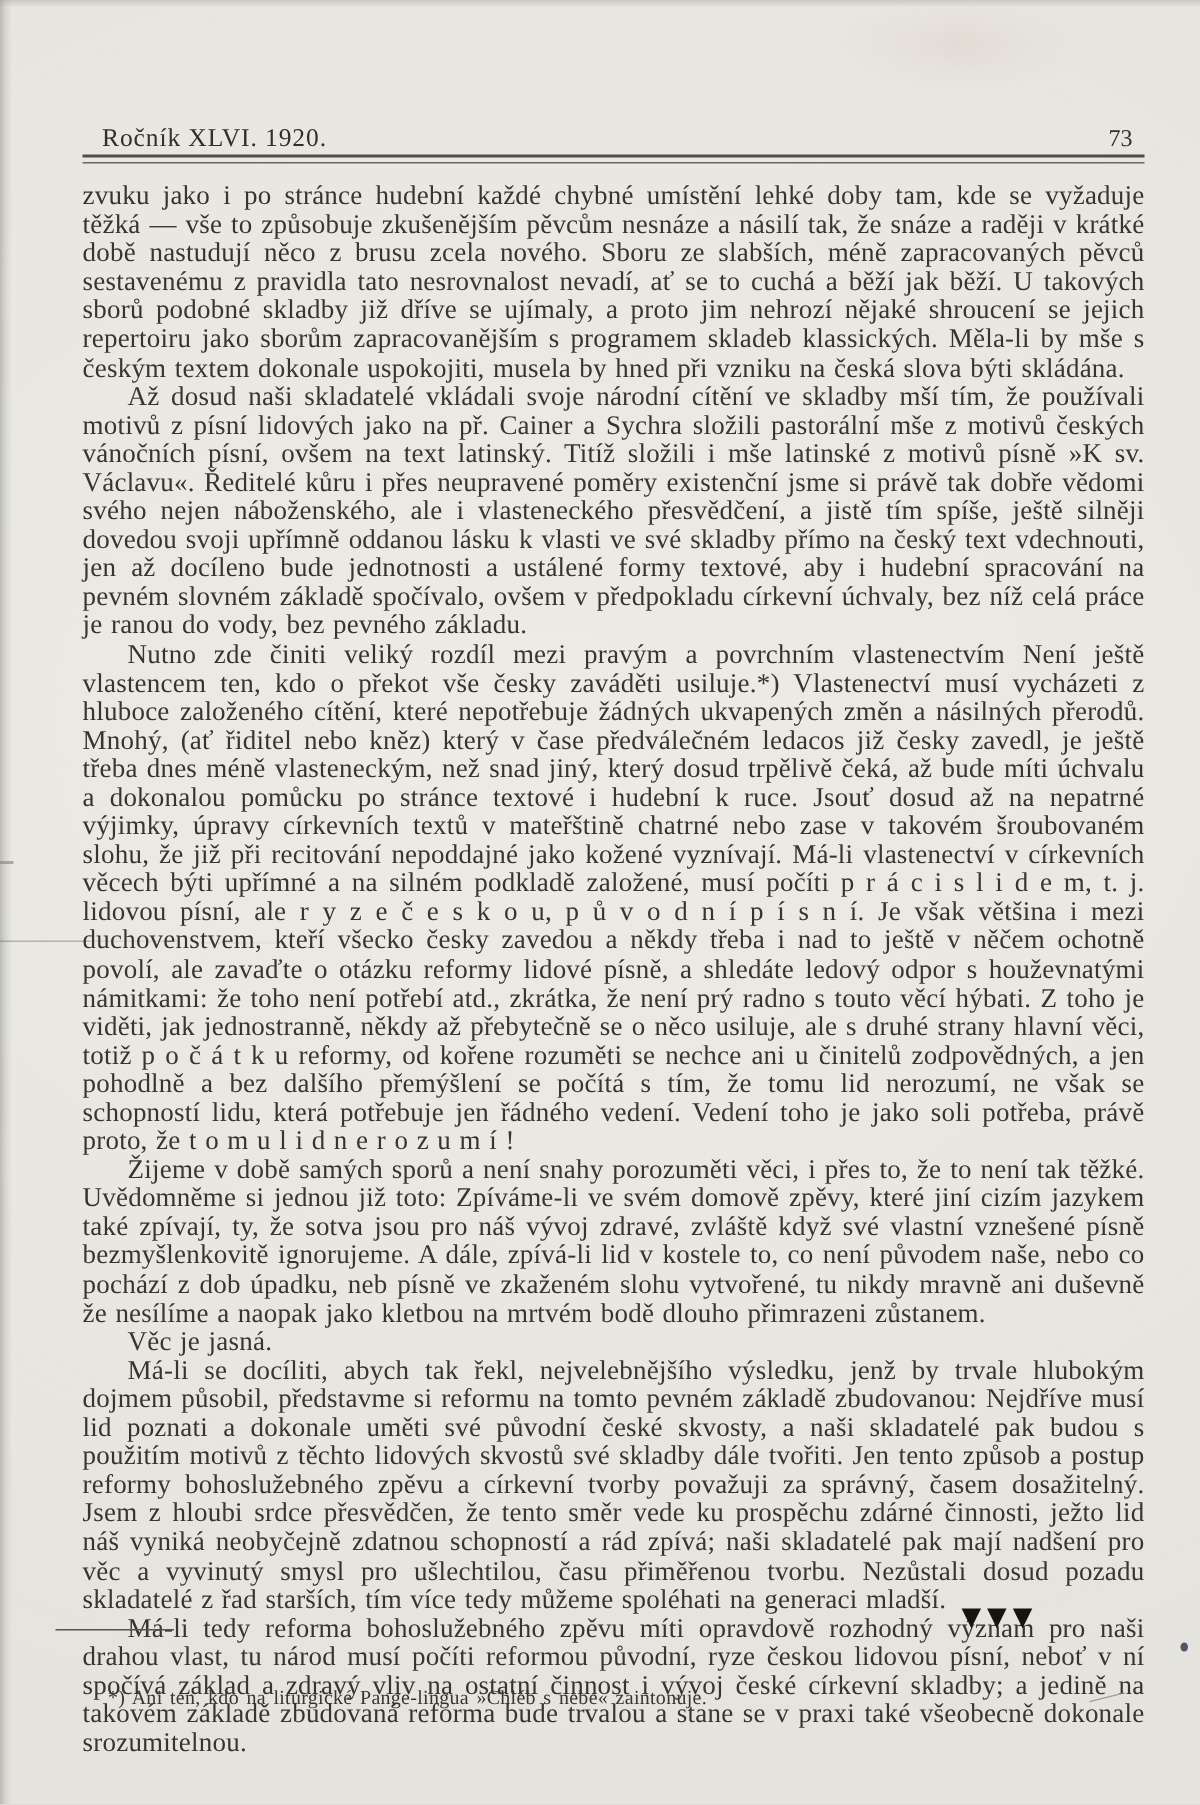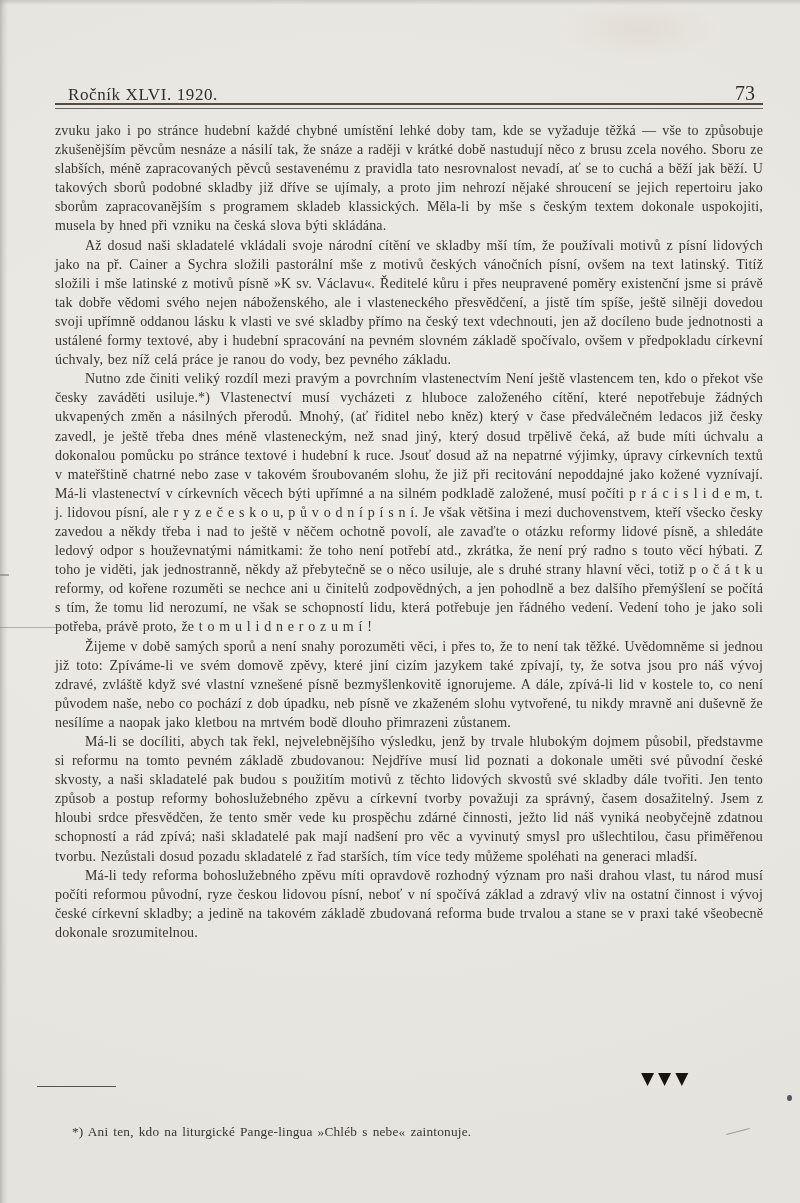--- a/index.html
+++ b/index.html
@@ -45,31 +45,31 @@
     background:radial-gradient(ellipse at center, rgba(196,150,130,.12), rgba(196,150,130,0) 70%);
   }
 
   
   .header {
     position:absolute; left:55px; top:82px; width:708px;
     display:flex; justify-content:space-between; align-items:baseline;
     font-size:17px; color:#332e28;
   }
   .header .volume { padding-left:13px; letter-spacing:.6px; }
-  .header .pagenum { padding-right:8px; font-size:20px; }
+  .header .pagenum { padding-right:8px; font-size:16px; }
   .header-rule {
     position:absolute; left:55px; top:103px; width:708px; height:3px;
     border-top:2px solid #544c42;
     border-bottom:1px solid #6e665b;
   }
 
   
   .body-text {
     position:absolute; left:55px; top:121px; width:708px;
-    font-size:14px; line-height:19.1px;
+    font-size:18px; line-height:19.1px;
     text-align:justify;
     letter-spacing:.15px; word-spacing:1px;
     color:#3a342d;
   }
   .body-text p { margin:0; text-indent:30px; }
   .body-text p.noindent { text-indent:0; }
 
   
   .ornament {
     position:absolute; left:641px; top:1068px;
@@ -102,20 +102,21 @@
     <span class="volume">Ročník XLVI. 1920.</span>
     <span class="pagenum">73</span>
   </div>
   <div class="header-rule"></div>
 
   <div class="body-text">
     <p class="noindent">zvuku jako i po stránce hudební každé chybné umístění lehké doby tam, kde se vyžaduje těžká — vše to způsobuje zkušenějším pěvcům nesnáze a násilí tak, že snáze a raději v krátké době nastudují něco z brusu zcela nového. Sboru ze slabších, méně zapracovaných pěvců sestavenému z pravidla tato nesrovnalost nevadí, ať se to cuchá a běží jak běží. U takových sborů podobné skladby již dříve se ujímaly, a proto jim nehrozí nějaké shroucení se jejich repertoiru jako sborům zapracovanějším s programem skladeb klassických. Měla-li by mše s českým textem dokonale uspokojiti, musela by hned při vzniku na česká slova býti skládána.</p>
     <p>Až dosud naši skladatelé vkládali svoje národní cítění ve skladby mší tím, že používali motivů z písní lidových jako na př. Cainer a Sychra složili pastorální mše z motivů českých vánočních písní, ovšem na text latinský. Titíž složili i mše latinské z motivů písně »K sv. Václavu«. Ředitelé kůru i přes neupravené poměry existenční jsme si právě tak dobře vědomi svého nejen náboženského, ale i vlasteneckého přesvědčení, a jistě tím spíše, ještě silněji dovedou svoji upřímně oddanou lásku k vlasti ve své skladby přímo na český text vdechnouti, jen až docíleno bude jednotnosti a ustálené formy textové, aby i hudební spracování na pevném slovném základě spočívalo, ovšem v předpokladu církevní úchvaly, bez níž celá práce je ranou do vody, bez pevného základu.</p>
     <p>Nutno zde činiti veliký rozdíl mezi pravým a povrchním vlastenectvím Není ještě vlastencem ten, kdo o překot vše česky zaváděti usiluje.*) Vlastenectví musí vycházeti z hluboce založeného cítění, které nepotřebuje žádných ukvapených změn a násilných přerodů. Mnohý, (ať řiditel nebo kněz) který v čase předválečném ledacos již česky zavedl, je ještě třeba dnes méně vlasteneckým, než snad jiný, který dosud trpělivě čeká, až bude míti úchvalu a dokonalou pomůcku po stránce textové i hudební k ruce. Jsouť dosud až na nepatrné výjimky, úpravy církevních textů v mateřštině chatrné nebo zase v takovém šroubovaném slohu, že již při recitování nepoddajné jako kožené vyznívají. Má-li vlastenectví v církevních věcech býti upřímné a na silném podkladě založené, musí počíti p r á c i s l i d e m, t. j. lidovou písní, ale r y z e č e s k o u, p ů v o d n í p í s n í. Je však většina i mezi duchovenstvem, kteří všecko česky zavedou a někdy třeba i nad to ještě v něčem ochotně povolí, ale zavaďte o otázku reformy lidové písně, a shledáte ledový odpor s houževnatými námitkami: že toho není potřebí atd., zkrátka, že není prý radno s touto věcí hýbati. Z toho je viděti, jak jednostranně, někdy až přebytečně se o něco usiluje, ale s druhé strany hlavní věci, totiž p o č á t k u reformy, od kořene rozuměti se nechce ani u činitelů zodpovědných, a jen pohodlně a bez dalšího přemýšlení se počítá s tím, že tomu lid nerozumí, ne však se schopností lidu, která potřebuje jen řádného vedení. Vedení toho je jako soli potřeba, právě proto, že t o m u l i d n e r o z u m í !</p>
     <p>Žijeme v době samých sporů a není snahy porozuměti věci, i přes to, že to není tak těžké. Uvědomněme si jednou již toto: Zpíváme-li ve svém domově zpěvy, které jiní cizím jazykem také zpívají, ty, že sotva jsou pro náš vývoj zdravé, zvláště když své vlastní vznešené písně bezmyšlenkovitě ignorujeme. A dále, zpívá-li lid v kostele to, co není původem naše, nebo co pochází z dob úpadku, neb písně ve zkaženém slohu vytvořené, tu nikdy mravně ani duševně že nesílíme a naopak jako kletbou na mrtvém bodě dlouho přimrazeni zůstanem.</p>
+    <p>Věc je jasná.</p>
     <p>Má-li se docíliti, abych tak řekl, nejvelebnějšího výsledku, jenž by trvale hlubokým dojmem působil, představme si reformu na tomto pevném základě zbudovanou: Nejdříve musí lid poznati a dokonale uměti své původní české skvosty, a naši skladatelé pak budou s použitím motivů z těchto lidových skvostů své skladby dále tvořiti. Jen tento způsob a postup reformy bohoslužebného zpěvu a církevní tvorby považuji za správný, časem dosažitelný. Jsem z hloubi srdce přesvědčen, že tento směr vede ku prospěchu zdárné činnosti, ježto lid náš vyniká neobyčejně zdatnou schopností a rád zpívá; naši skladatelé pak mají nadšení pro věc a vyvinutý smysl pro ušlechtilou, času přiměřenou tvorbu. Nezůstali dosud pozadu skladatelé z řad starších, tím více tedy můžeme spoléhati na generaci mladší.</p>
     <p>Má-li tedy reforma bohoslužebného zpěvu míti opravdově rozhodný význam pro naši drahou vlast, tu národ musí počíti reformou původní, ryze českou lidovou písní, neboť v ní spočívá základ a zdravý vliv na ostatní činnost i vývoj české církevní skladby; a jedině na takovém základě zbudovaná reforma bude trvalou a stane se v praxi také všeobecně dokonale srozumitelnou.</p>
   </div>
 
   <div class="ornament">▼▼▼</div>
   <div class="fn-rule"></div>
   <p class="footnote">*) Ani ten, kdo na liturgické Pange-lingua »Chléb s nebe« zaintonuje.</p>
 
   <div class="ink-dot"></div>
   <div class="scratch"></div>

